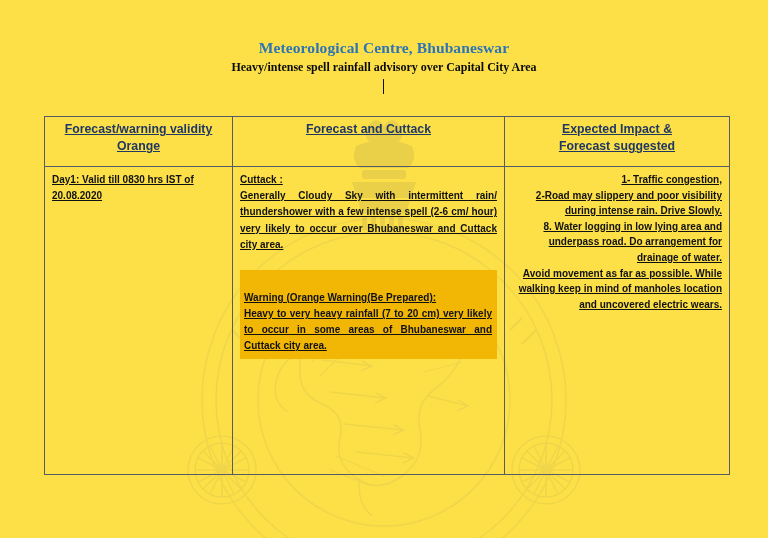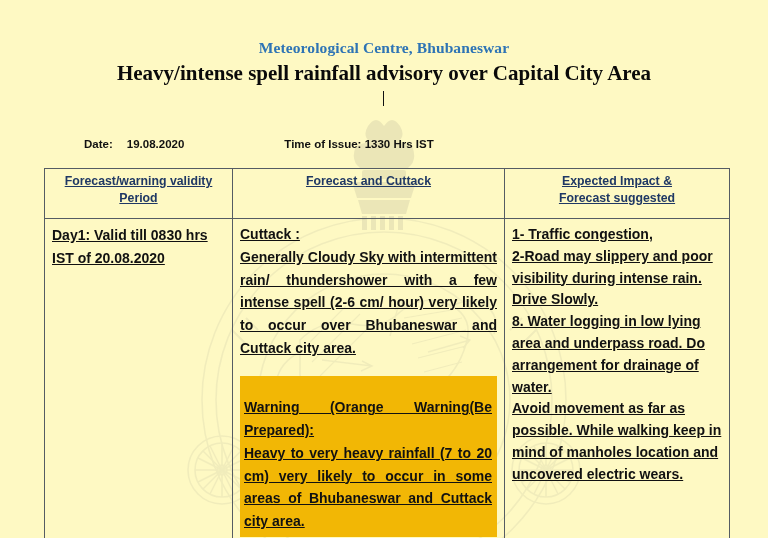--- a/index.html
+++ b/index.html
@@ -12,21 +12,21 @@
     background: #ffffff;
     font-family: "Liberation Sans", sans-serif;
     overflow: hidden;
     position: relative;
   }
 
   #page {
     position: relative;
     width: 768px;
     height: 538px;
-    background: #fef9c3;
+    background: #fde047;
   }
 
   
   .watermark {
     position: absolute;
     left: 0;
     top: 0;
     width: 768px;
     height: 538px;
     pointer-events: none;
@@ -45,21 +45,21 @@
     font-family: "Liberation Serif", serif;
     font-weight: bold;
     font-size: 15.5px;
     color: #2E74B5;
     letter-spacing: 0.1px;
     line-height: 1.25;
   }
   .title-main {
     font-family: "Liberation Serif", serif;
     font-weight: bold;
-    font-size: 21px;
+    font-size: 12px;
     color: #0a0a0a;
     line-height: 1.32;
     margin-top: 3px;
   }
   .title-sub {
     font-family: "Liberation Serif", serif;
     font-weight: bold;
     font-size: 16.5px;
     color: #0a0a0a;
     line-height: 1.32;
@@ -116,21 +116,21 @@
     text-align: center;
     color: #1F3864;
     font-weight: bold;
     font-size: 12.3px;
     line-height: 1.42;
     height: 40px;
     padding-top: 4px !important;
   }
 
   .body-cell {
-    font-size: 14px;
+    font-size: 10px;
     color: #111;
     line-height: 1.52;
     height: 297px;
   }
 
   .c1-text {
     font-weight: bold;
     line-height: 1.62;
   }
 
@@ -151,20 +151,21 @@
     font-weight: bold;
     line-height: 1.62;
     text-align: justify;
     color: #111;
   }
   .warn-head { display: block; }
 
   .impact-list {
     font-weight: bold;
     line-height: 1.56;
+    text-align: right;
   }
   .impact-list div { }
 </style>
 </head>
 <body>
 
 <div id="page">
 
   <svg class="watermark" viewBox="0 0 768 538" xmlns="http://www.w3.org/2000/svg">
     <g opacity="0.085" stroke="#6b6b6b" fill="none" stroke-width="1.6">
@@ -251,38 +252,33 @@
       <circle cx="384" cy="188" r="4"></circle>
     </g>
   </svg>
 
   <div class="title-block">
     <div class="title-org">Meteorological Centre, Bhubaneswar</div>
     <div class="title-main">Heavy/intense spell rainfall advisory over Capital City Area</div>
     <div class="title-sub"><span class="caret"></span></div>
   </div>
 
-  <div class="meta-row">
-    <span class="meta-label">Date:</span>
-    <span class="meta-value">19.08.2020</span>
-    <span class="meta-issue">Time of Issue: 1330 Hrs IST</span>
-  </div>
 
   <div class="table-wrap">
     <table class="advisory">
       <colgroup>
         <col class="c1">
           <col class="c2">
           <col class="c3">
       </colgroup>
       <tbody>
         <tr>
           <td class="hdr-cell">
             <div>Forecast/warning validity</div>
-            <div>Period</div>
+            <div>Orange</div>
           </td>
           <td class="hdr-cell">
             <div>Forecast and Cuttack</div>
           </td>
           <td class="hdr-cell">
             <div>Expected Impact &amp;</div>
             <div>Forecast suggested</div>
           </td>
         </tr>
         <tr>

